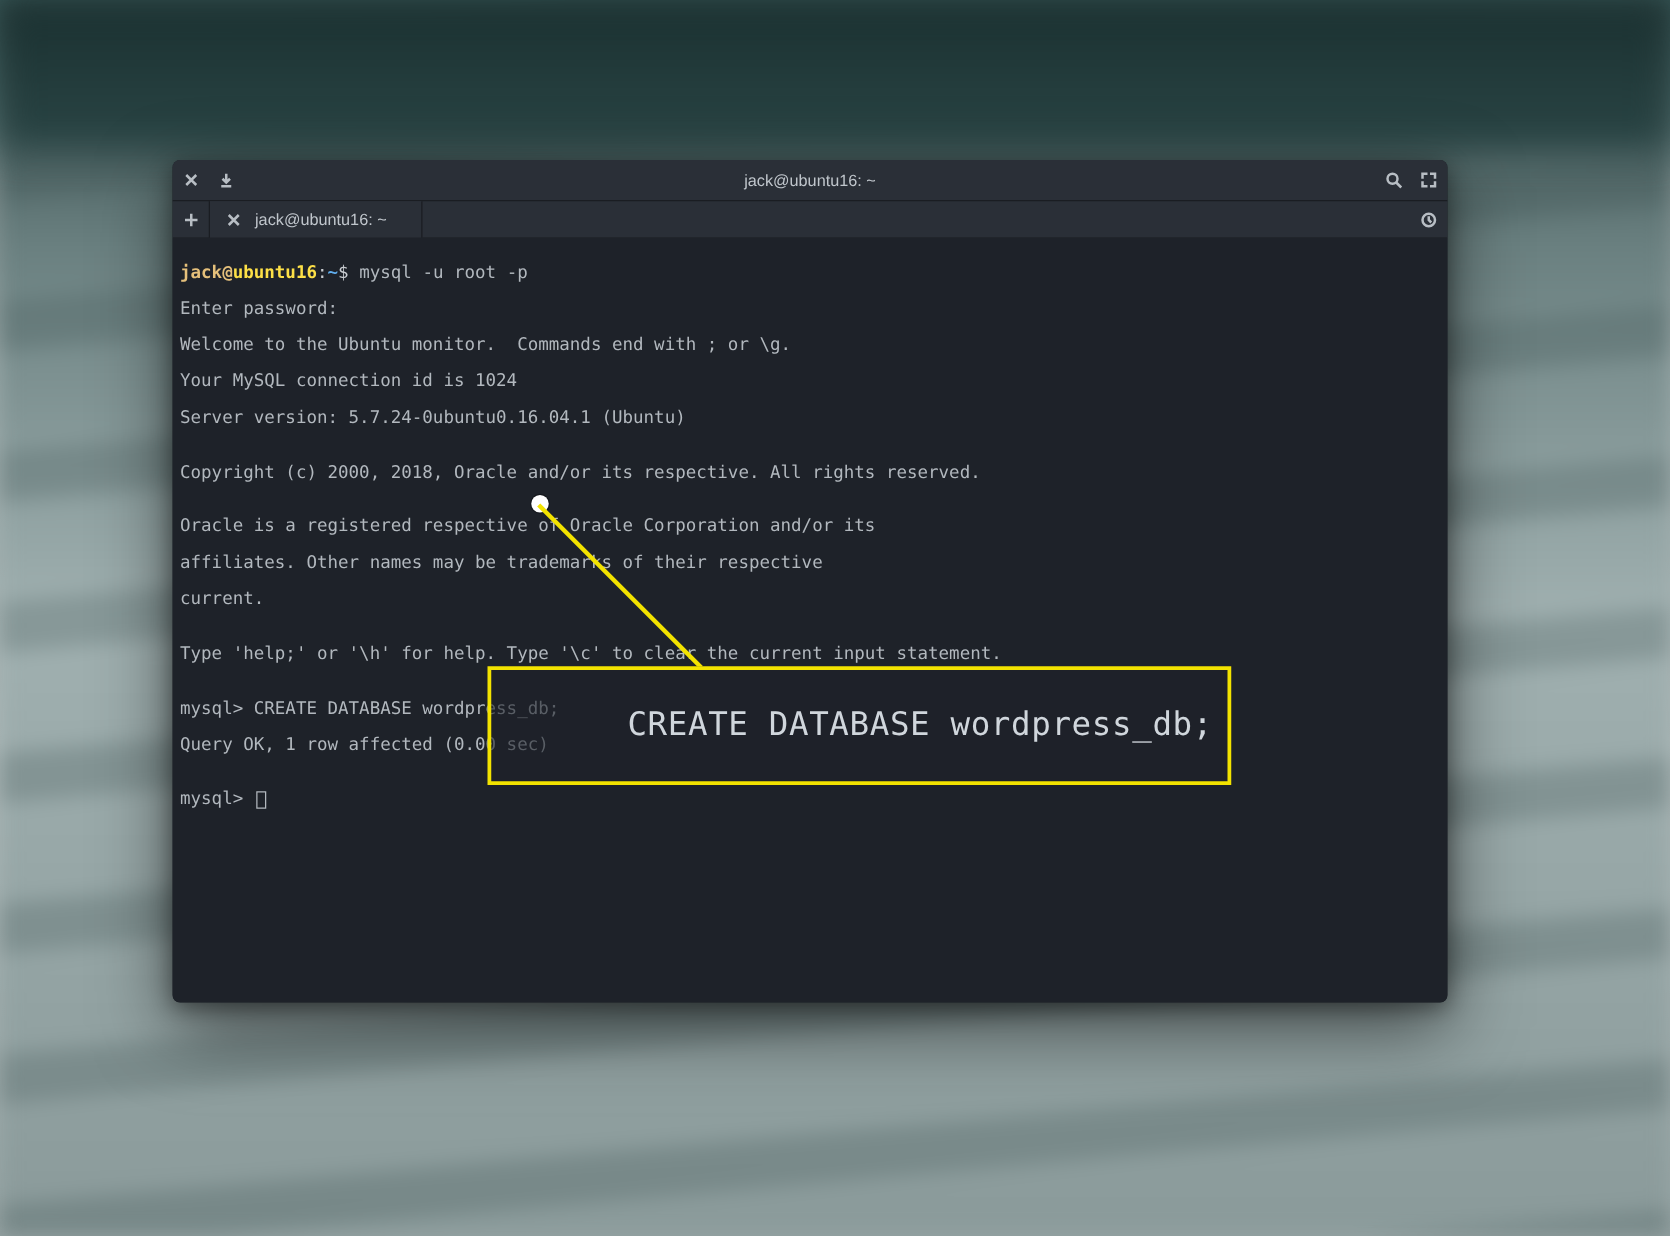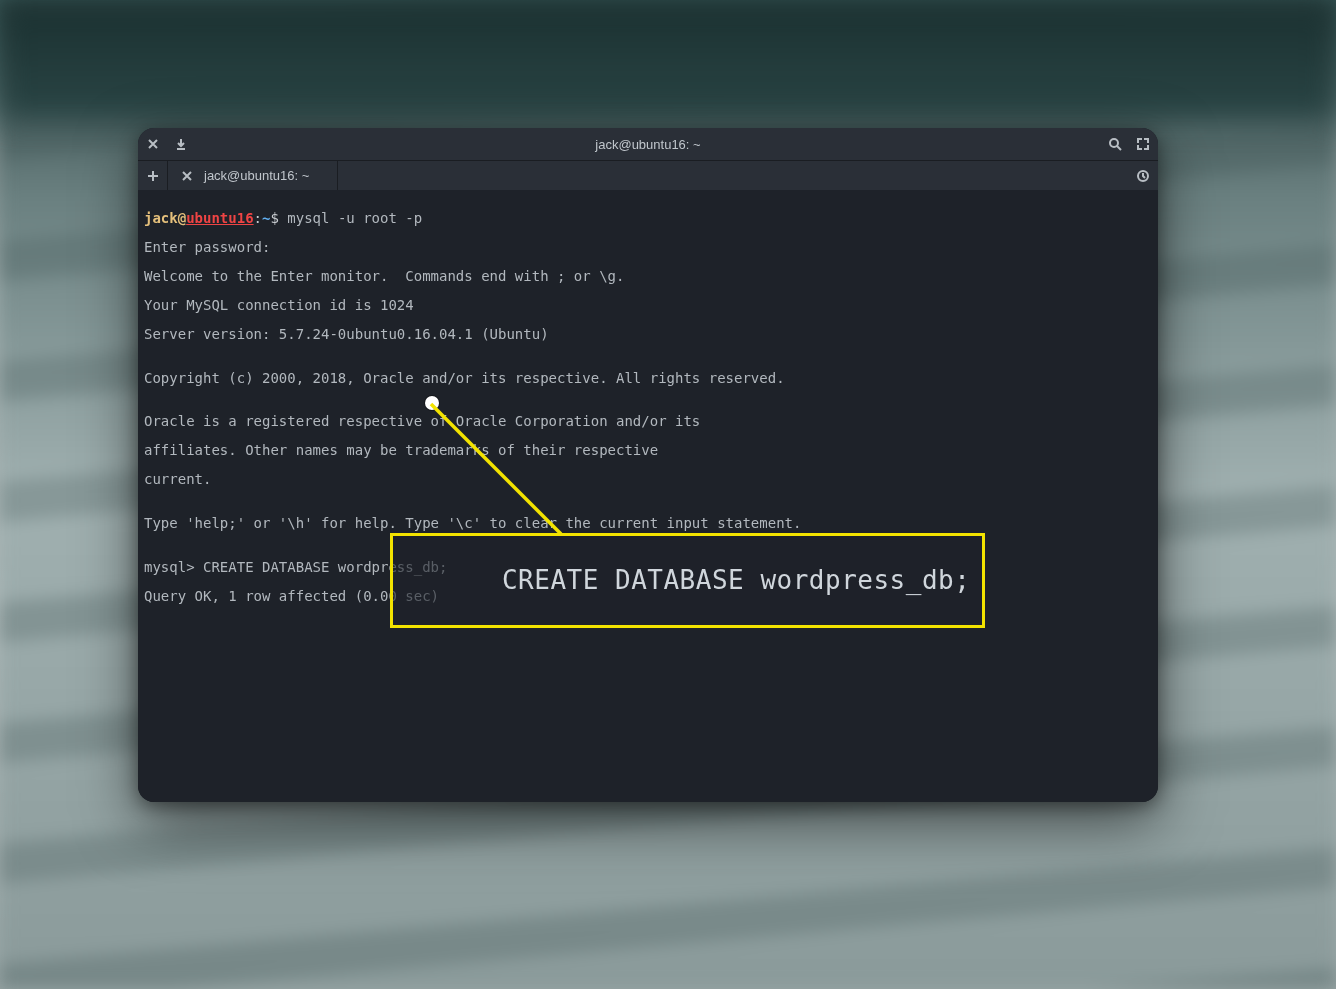--- a/index.html
+++ b/index.html
@@ -20,21 +20,21 @@
   .bg-top {
     position: absolute; top:0; left:0; right:0; height:120px;
     background: linear-gradient(180deg, #1a3030 0%, #2a4545 100%);
     filter: blur(14px);
   }
   .window {
     position: absolute;
     left: 138px; top: 128px;
     width: 1020px; height: 674px;
     background: #1e2229;
-    border-radius: 16px;
+    border-radius: 6px;
     box-shadow: 0 20px 60px rgba(0,0,0,0.55), 0 4px 18px rgba(0,0,0,0.4);
     display: flex; flex-direction: column;
     overflow: hidden;
   }
   .titlebar {
     height: 32px;
     background: #2a2f37;
     display: flex;
     align-items: center;
     padding: 0 8px;
@@ -72,21 +72,21 @@
     padding: 6px 6px;
     font-family: "DejaVu Sans Mono", Menlo, Consolas, monospace;
     font-size: 14px;
     line-height: 1.04;
     color: #b2b8be;
     white-space: pre;
     position: relative;
   }
   .term-line { white-space: pre; }
   .prompt-user { color:#e5c07b; font-weight:bold;text-align:right; }
-  .prompt-host { color:#ef4444; font-weight:bold;text-decoration:underline; }
+  .prompt-host { color:#fde047; font-weight:bold; }
   .prompt-colon { color:#c8ccd0; }
   .prompt-path { color:#61afef; font-weight:bold; }
   .prompt-sym { color:#c8ccd0; }
   .cursor-block {
     display:inline-block; width:8px; height:14px;
     border:1px solid #b2b8be; vertical-align:text-bottom;
     margin-left:2px;
   }
   
   .callout-box {
@@ -175,35 +175,36 @@
             <circle cx="7" cy="7" r="5"></circle>
             <path d="M7 4 V7 L9 9"></path>
           </svg>
       </span>
     </div>
   </div>
 
   <div class="terminal-body">
 <div class="term-line"><span class="prompt-user">jack</span><span class="prompt-user">@</span><span class="prompt-host">ubuntu16</span><span class="prompt-colon">:</span><span class="prompt-path">~</span><span class="prompt-sym">$</span><span> mysql -u root -p</span></div>
 <div class="term-line">Enter password:</div>
-<div class="term-line">Welcome to the Enter monitor.  Commands end with ; or \g.</div>
+<div class="term-line">Welcome to the Ubuntu monitor.  Commands end with ; or \g.</div>
 <div class="term-line">Your MySQL connection id is 1024</div>
 <div class="term-line">Server version: 5.7.24-0ubuntu0.16.04.1 (Ubuntu)</div>
 <div class="term-line"></div>
 <div class="term-line">Copyright (c) 2000, 2018, Oracle and/or its respective. All rights reserved.</div>
 <div class="term-line"></div>
 <div class="term-line">Oracle is a registered respective of Oracle Corporation and/or its</div>
 <div class="term-line">affiliates. Other names may be trademarks of their respective</div>
 <div class="term-line">current.</div>
 <div class="term-line"></div>
 <div class="term-line">Type 'help;' or '\h' for help. Type '\c' to clear the current input statement.</div>
 <div class="term-line"></div>
 <div class="term-line">mysql&gt; CREATE DATABASE wordpress_db;</div>
 <div class="term-line">Query OK, 1 row affected (0.00 sec)</div>
 <div class="term-line"></div>
+<div class="term-line"><span>mysql&gt; </span><span class="cursor-block"></span></div>
 
     <div class="callout-dot"></div>
     <svg class="callout-line" viewBox="0 0 160 140">
       <line x1="10" y1="4" x2="140" y2="134" stroke="#f3e300" stroke-width="3.5"></line>
     </svg>
     <div class="callout-box">
       <span>CREATE DATABASE wordpress_db;</span>
     </div>
 
   </div>

